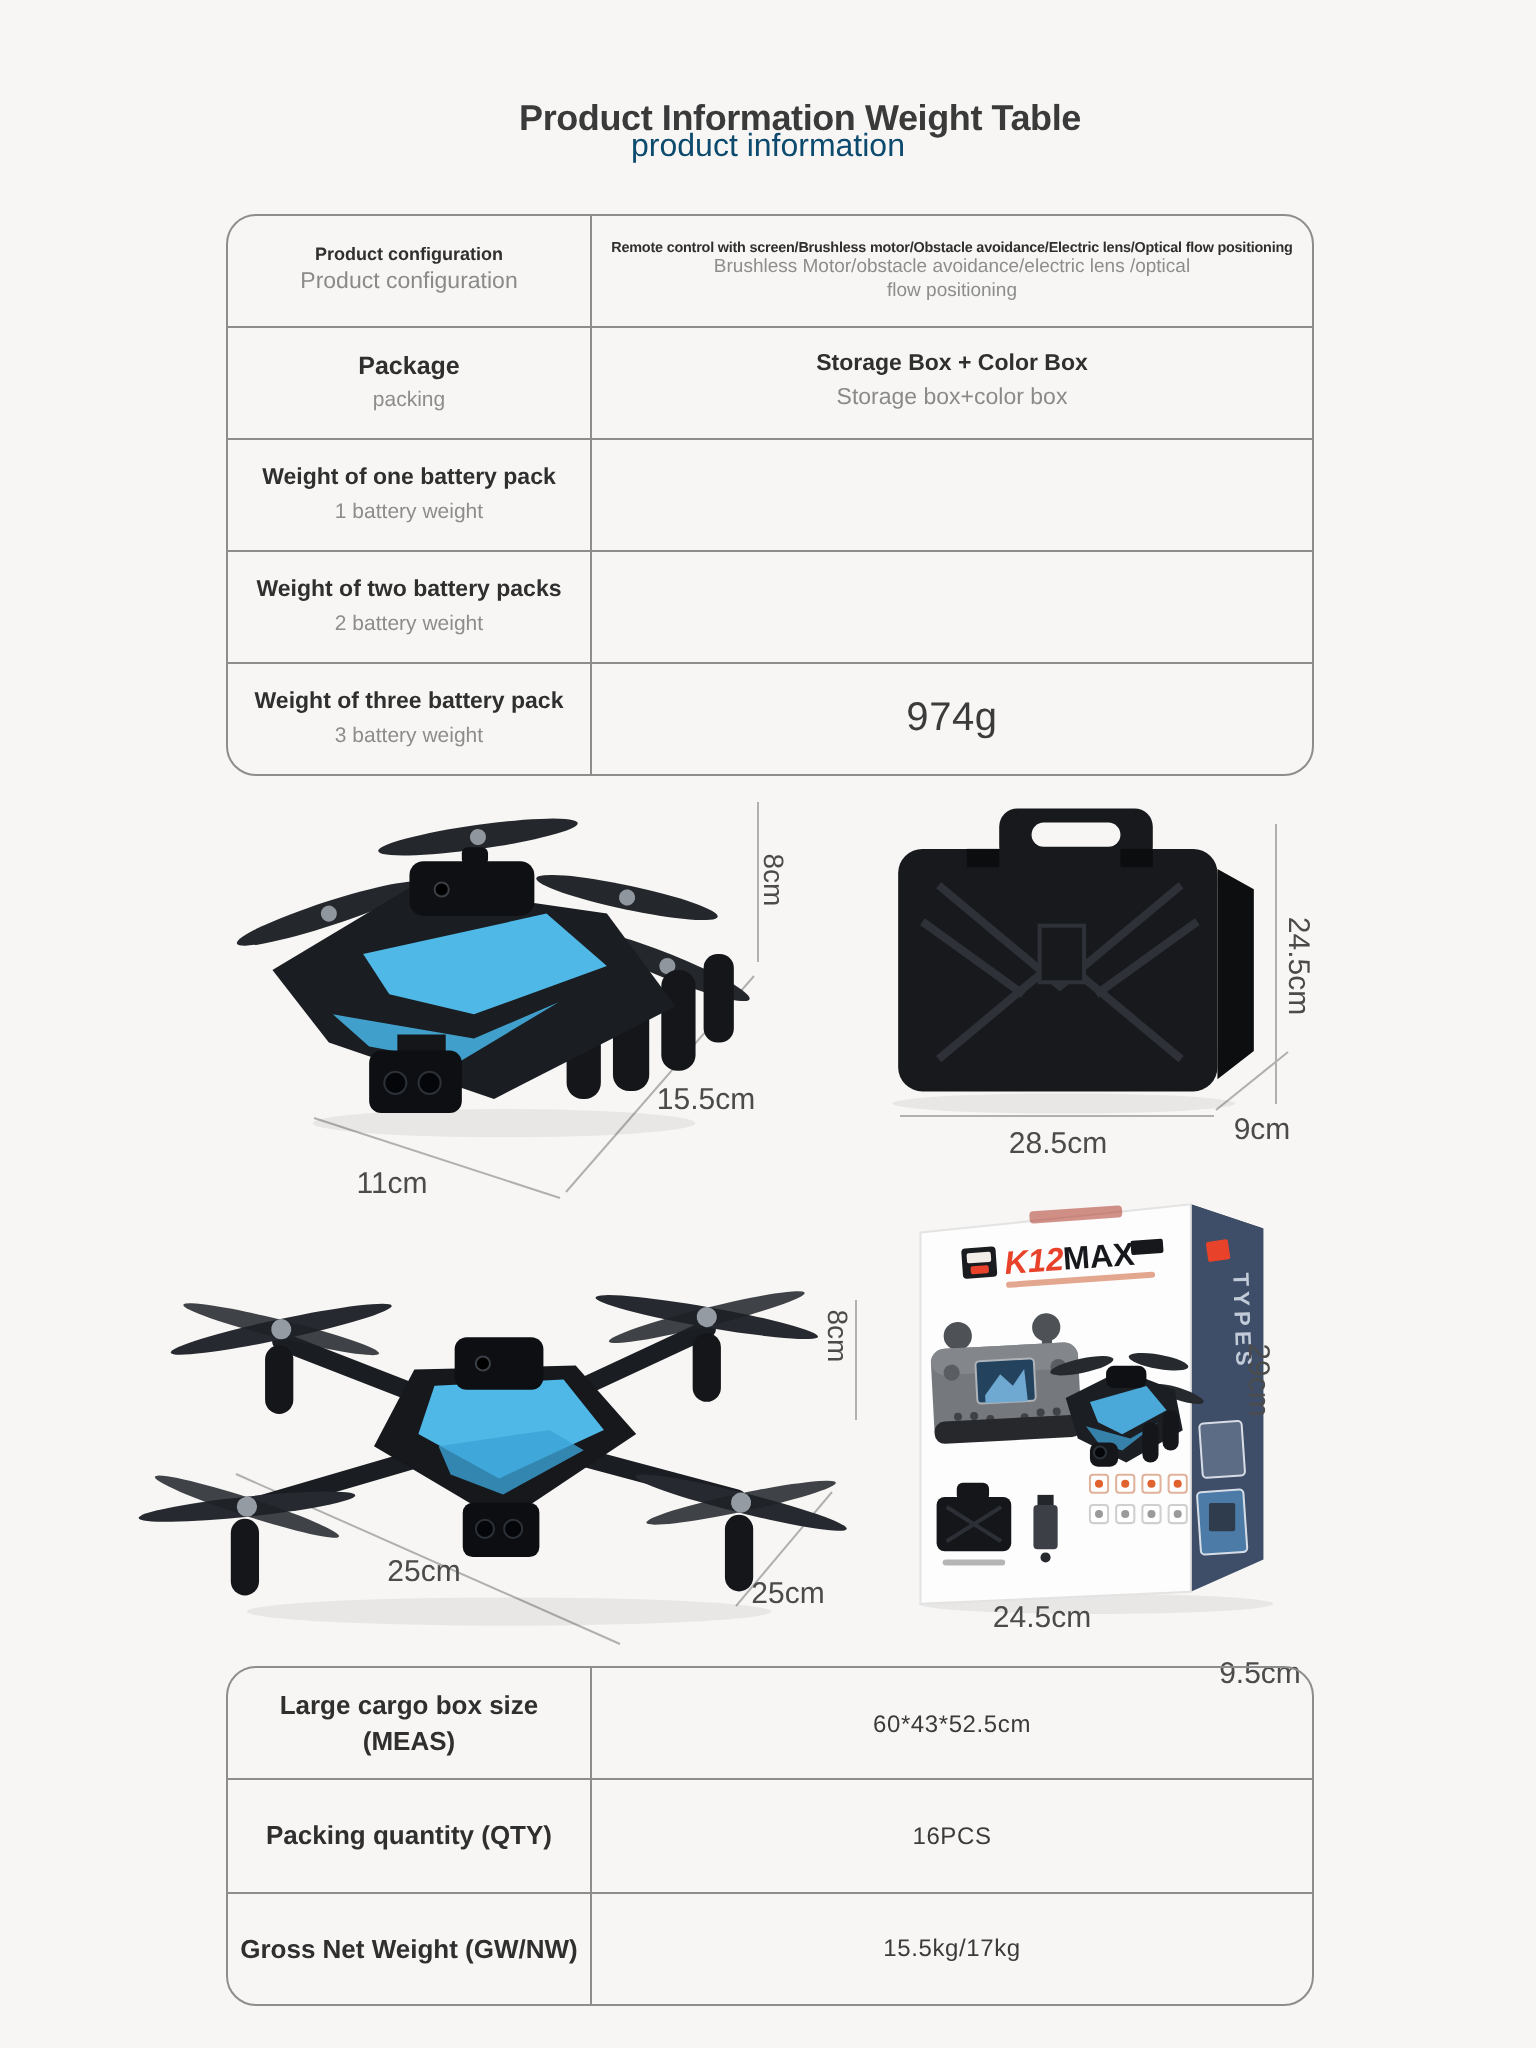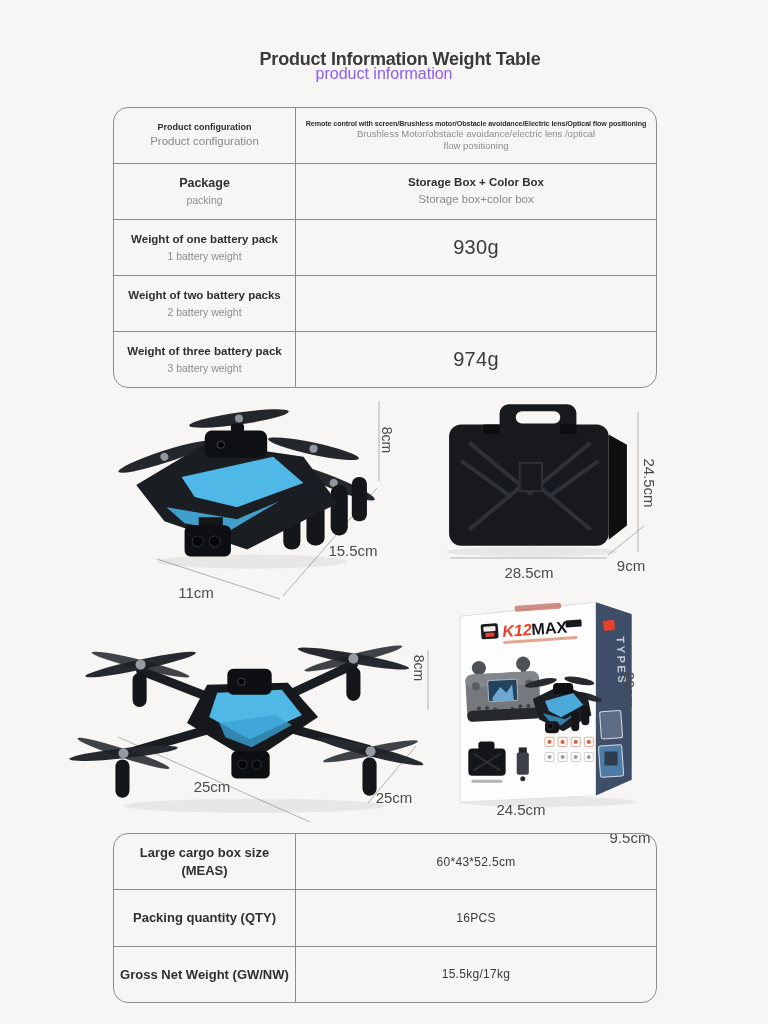--- a/index.html
+++ b/index.html
@@ -3,21 +3,21 @@
 <meta charset="utf-8">
 <style>
   html,body{margin:0;padding:0;}
   body{font-family:"Liberation Sans","DejaVu Sans",sans-serif;background:#fff;}
   .canvas{position:relative;width:768px;height:1024px;background:#f7f6f4;overflow:hidden;}
 
   
   .page-title{position:absolute;left:0;top:33px;width:768px;text-align:center;
     font-size:18px;font-weight:bold;color:#3a3a3a;letter-spacing:-0.2px;margin:16px;}
   .page-subtitle{position:absolute;left:0;top:65px;width:768px;text-align:center;
-    font-size:16px;font-weight:normal;color:#8b5cf6;margin:0;}
+    font-size:16px;font-weight:normal;color:#0c4a6e;margin:0;}
 
   
   .info-table{position:absolute;left:113px;width:544px;box-sizing:border-box;
     border:1px solid #8d8d8d;border-radius:15px;overflow:hidden;display:flex;flex-direction:column;
     background:transparent;}
   .spec{top:107px;height:281px;}
   .ship{top:833px;height:170px;}
   .t-row{flex:1;display:flex;border-top:1px solid #8d8d8d;min-height:0;}
   .t-row:first-child{border-top:none;}
   .cell-l{width:182px;box-sizing:border-box;border-right:1px solid #8d8d8d;
@@ -69,23 +69,20 @@
       <div class="cell-r">
         <div class="lbl">Storage Box + Color Box</div>
         <div class="sub lg">Storage box+color box</div>
       </div>
     </div>
     <div class="t-row">
       <div class="cell-l">
         <div class="lbl">Weight of one battery pack</div>
         <div class="sub">1 battery weight</div>
       </div>
-      <div class="cell-r">
-        <div class="vbig">930g</div>
-      </div>
     </div>
     <div class="t-row">
       <div class="cell-l">
         <div class="lbl">Weight of two battery packs</div>
         <div class="sub">2 battery weight</div>
       </div>
     </div>
     <div class="t-row">
       <div class="cell-l">
         <div class="lbl">Weight of three battery pack</div>

